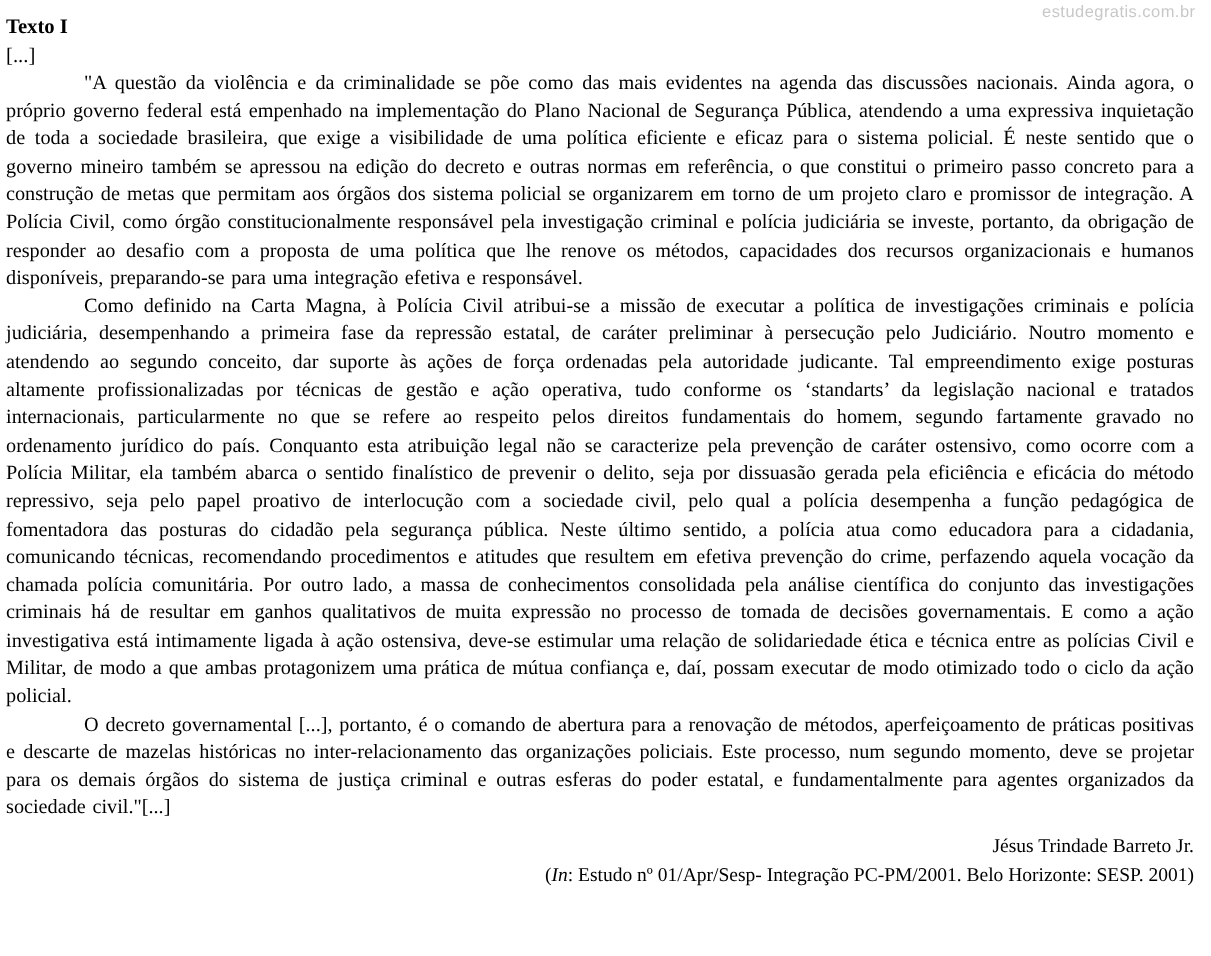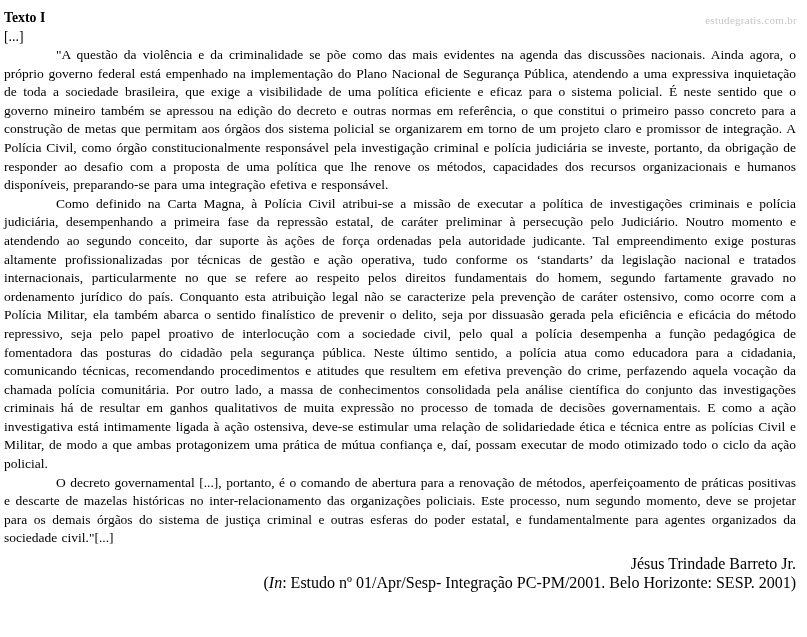--- a/index.html
+++ b/index.html
@@ -10,23 +10,23 @@
   body {
     width: 807px;
     height: 637px;
     overflow: hidden;
     font-family: "Liberation Serif", serif;
     color: #000000;
     position: relative;
   }
   .watermark {
     position: absolute;
-    top: 14px;
+    top: 2px;
     right: 10px;
-    font-family: Liberation Serif, serif;
+    font-family: Liberation Sans, sans-serif;
     font-size: 11px;
     color: #c8c8c8;
     letter-spacing: 0.3px;
   }
   .page {
     padding: 8px 11px 0 4px;
   }
   .doc-title {
     font-size: 13.8px;
     font-weight: bold;
@@ -40,21 +40,21 @@
     margin: 0;
     font-size: 13.5px;
     line-height: 18.6px;
     text-align: justify;
     text-indent: 52px;
     word-spacing: 1px;
   }
   .attribution {
     margin-top: 7px;
     text-align: right;
-    font-size: 16px;
+    font-size: 13px;
     line-height: 18.6px;
   }
   .attribution .source i {
     font-style: italic;
   }
 </style>
 </head>
 <body>
 
 <div class="watermark">estudegratis.com.br</div>

